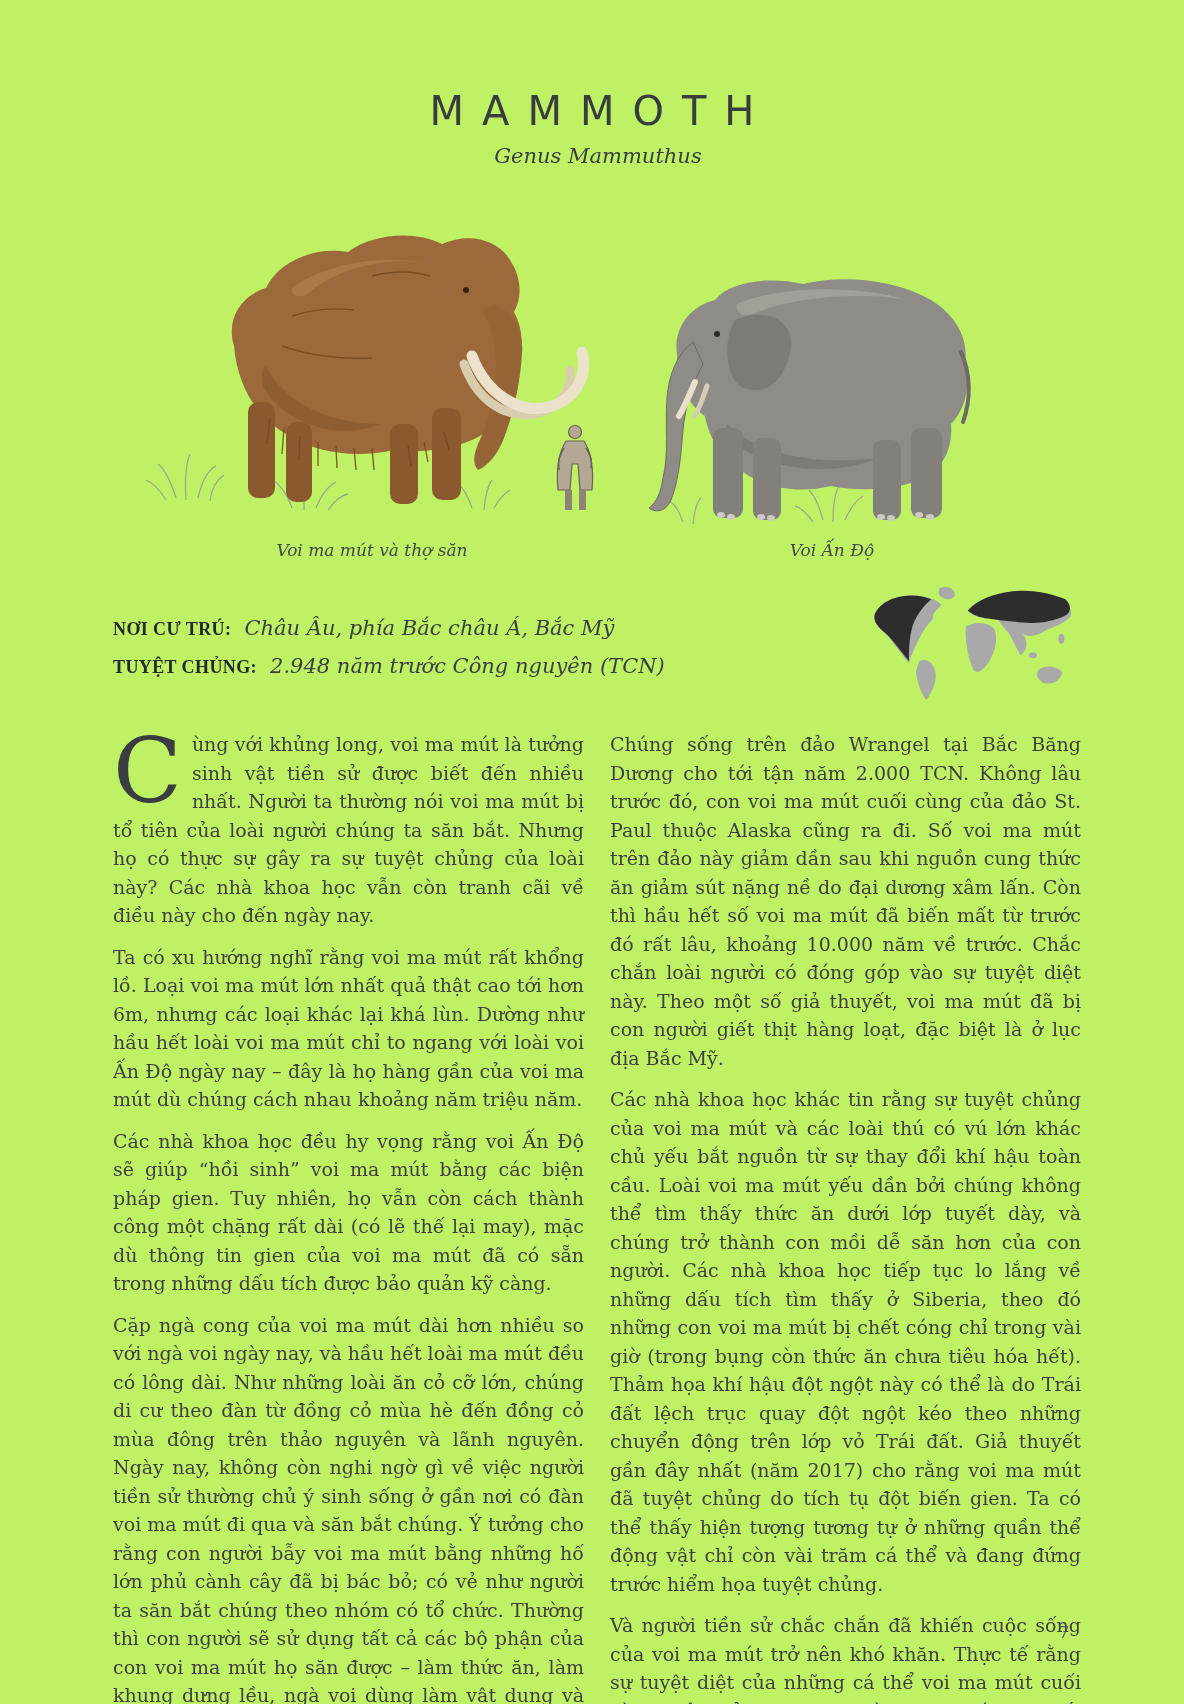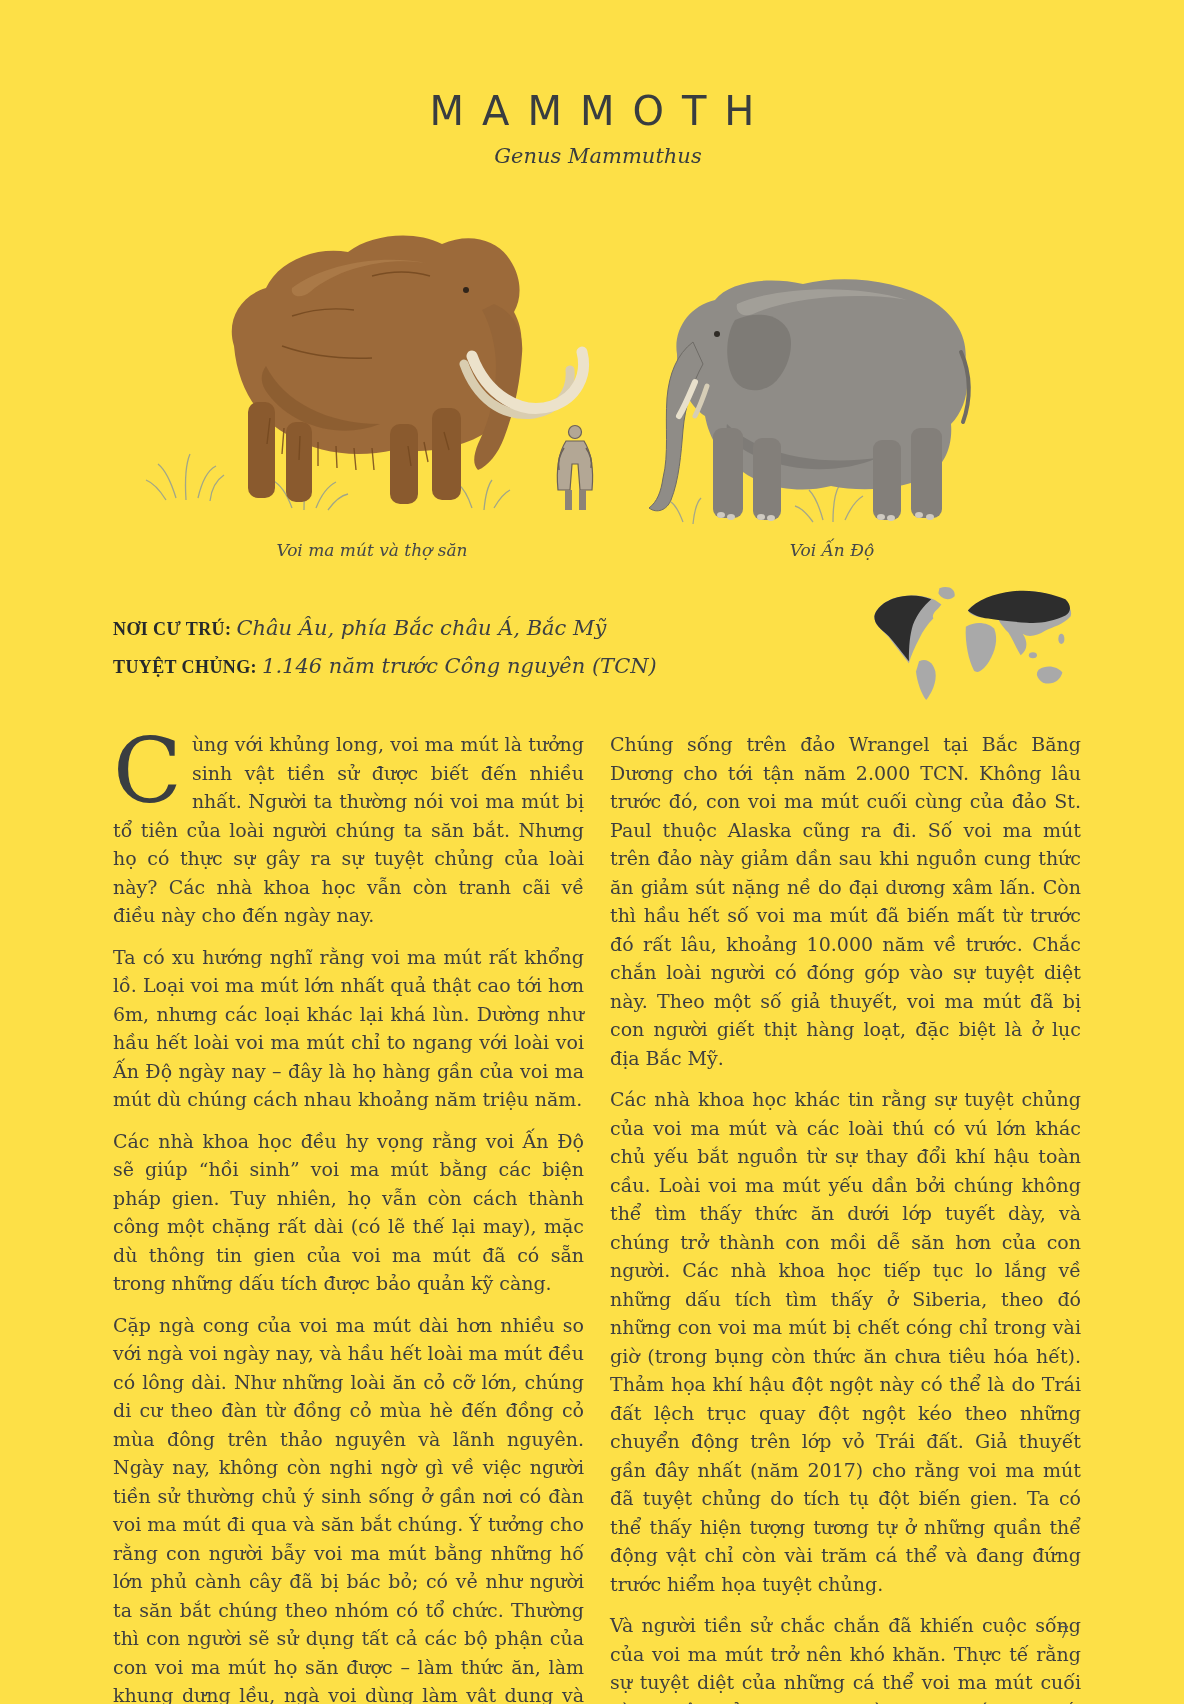--- a/index.html
+++ b/index.html
@@ -1,17 +1,17 @@
 <!DOCTYPE html>
 <html><head>
 <meta charset="utf-8">
 <style>
   html,body{margin:0;padding:0;background:#ffffff;}
   .page{
-    position:relative;width:1184px;height:1704px;background:#fde047;overflow:hidden;
+    position:relative;width:1184px;height:1704px;background:#bef264;overflow:hidden;
     font-family:"DejaVu Serif","Liberation Serif",serif;color:#3f3f3f;
   }
   
   .title-block{position:absolute;top:88px;left:0;width:100%;text-align:center;}
   .main-title{
     font-family:"DejaVu Sans","Liberation Sans",sans-serif;
     font-size:40px;font-weight:400;letter-spacing:18px;text-indent:18px;
     color:#393d40;margin:0;
   }
   .sub-title{
@@ -26,21 +26,21 @@
   .fig figcaption{
     font-style:italic;font-size:17px;color:#45484a;margin-top:14px;
   }
   
   .facts{position:absolute;left:113px;top:610px;}
   .fact-line{line-height:36px;white-space:nowrap;}
   .fact-label{
     font-family:Liberation Serif, serif;
     font-weight:700;font-size:18px;color:#26292b;letter-spacing:.4px;
   }
-  .fact-value{font-style:italic;font-size:21px;color:#3c3f42;}
+  .fact-value{font-style:italic;font-size:21px;color:#3c3f42;margin-left:8px;}
   .map-wrap{position:absolute;left:868px;top:580px;width:218px;height:124px;}
   
   .columns{
     position:absolute;left:113px;top:730px;width:968px;
     display:flex;gap:26px;
   }
   .col{width:471px;}
   .para{
     font-size:19px;line-height:28.5px;text-align:justify;
     margin:0 0 13px 0;color:#3f3f3f;
@@ -158,21 +158,21 @@
 
   </div>
 
   <div class="facts">
     <div class="fact-line">
       <span class="fact-label">NƠI CƯ TRÚ:</span>
       <span class="fact-value">Châu Âu, phía Bắc châu Á, Bắc Mỹ</span>
     </div>
     <div class="fact-line">
       <span class="fact-label">TUYỆT CHỦNG:</span>
-      <span class="fact-value">1.146 năm trước Công nguyên (TCN)</span>
+      <span class="fact-value">2.948 năm trước Công nguyên (TCN)</span>
     </div>
   </div>
 
   <div class="map-wrap">
     <svg width="218" height="124" viewBox="0 0 214 122">
       <g fill="#a9a9a9">
         <path d="M6,36 C8,26 20,18 34,16 C46,14 58,16 66,20 L72,24 C68,30 62,32 64,38 C58,44 54,50 50,58 C46,66 42,74 40,82 C34,74 26,64 20,56 C12,48 6,44 6,36 Z"></path>
         <path d="M70,8 C78,5 86,8 85,16 C80,21 72,19 69,13 Z"></path>
         <path d="M50,80 C58,76 64,82 66,90 C68,100 62,112 57,118 C52,112 48,100 47,90 Z"></path>
         <path d="M98,30 C104,22 114,20 122,23 C120,29 116,33 112,37 C106,36 100,34 98,30 Z"></path>

